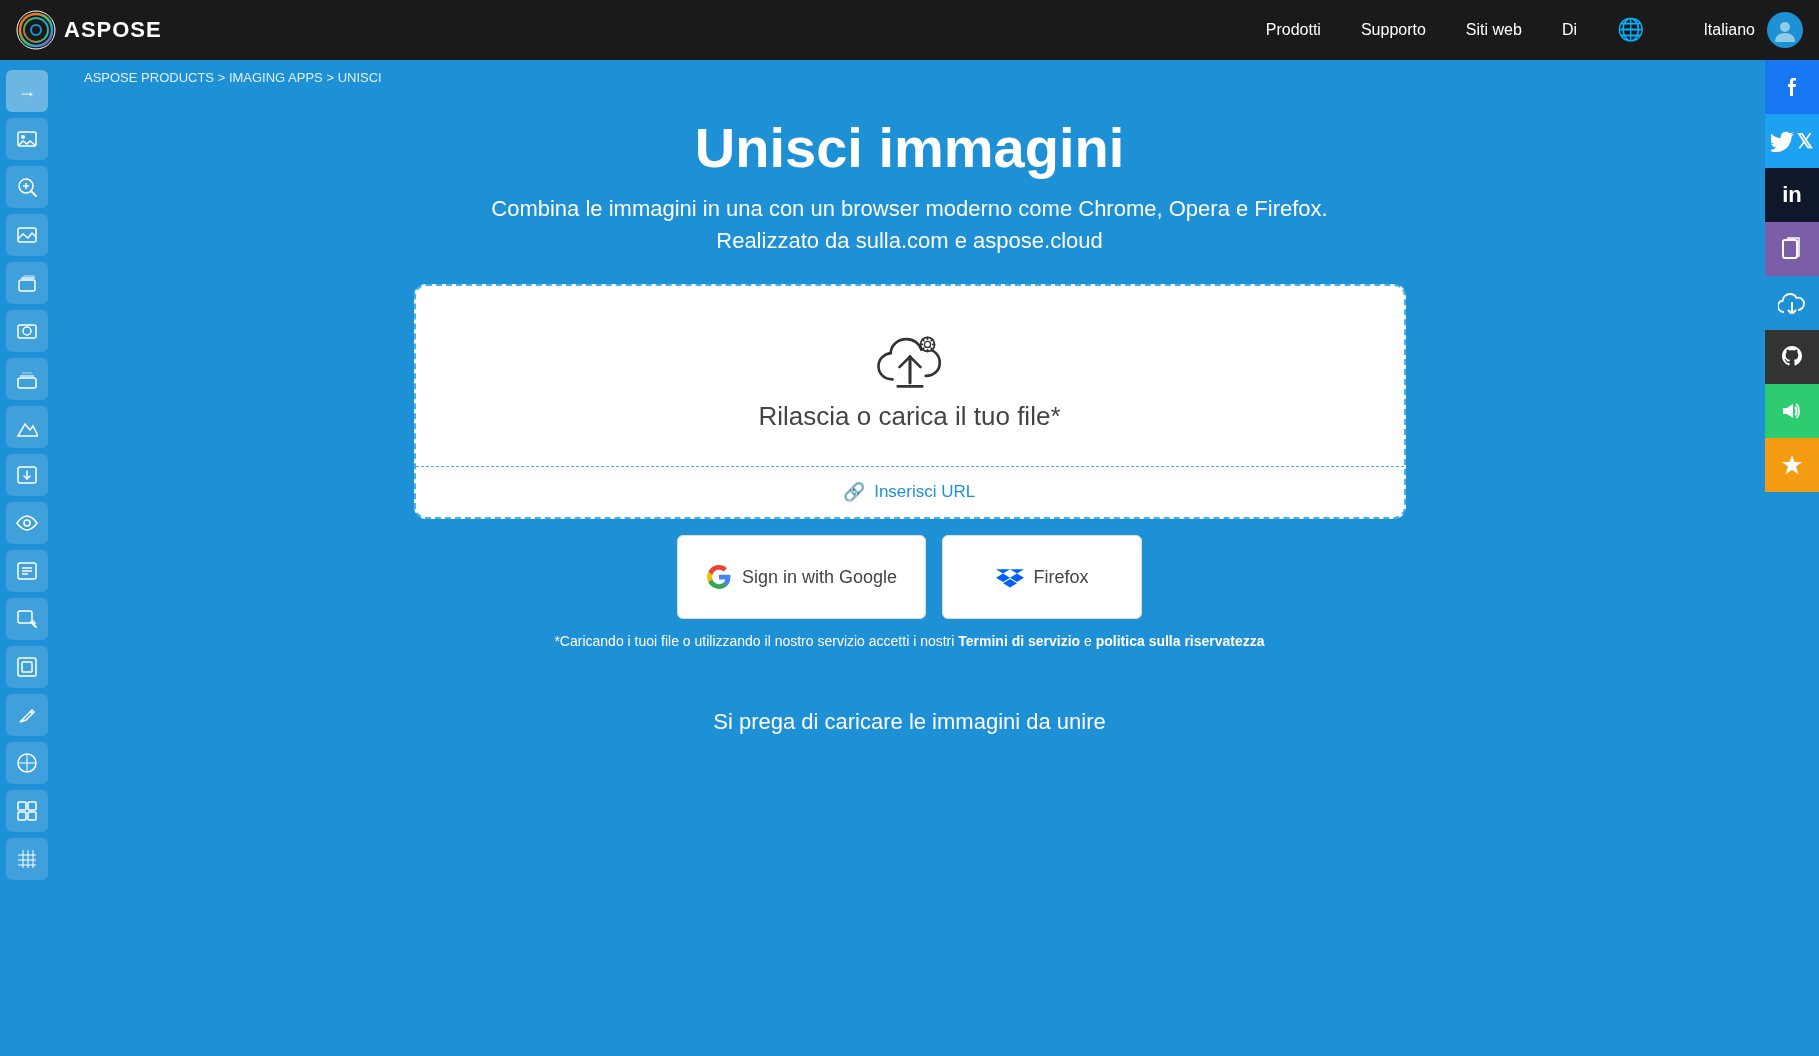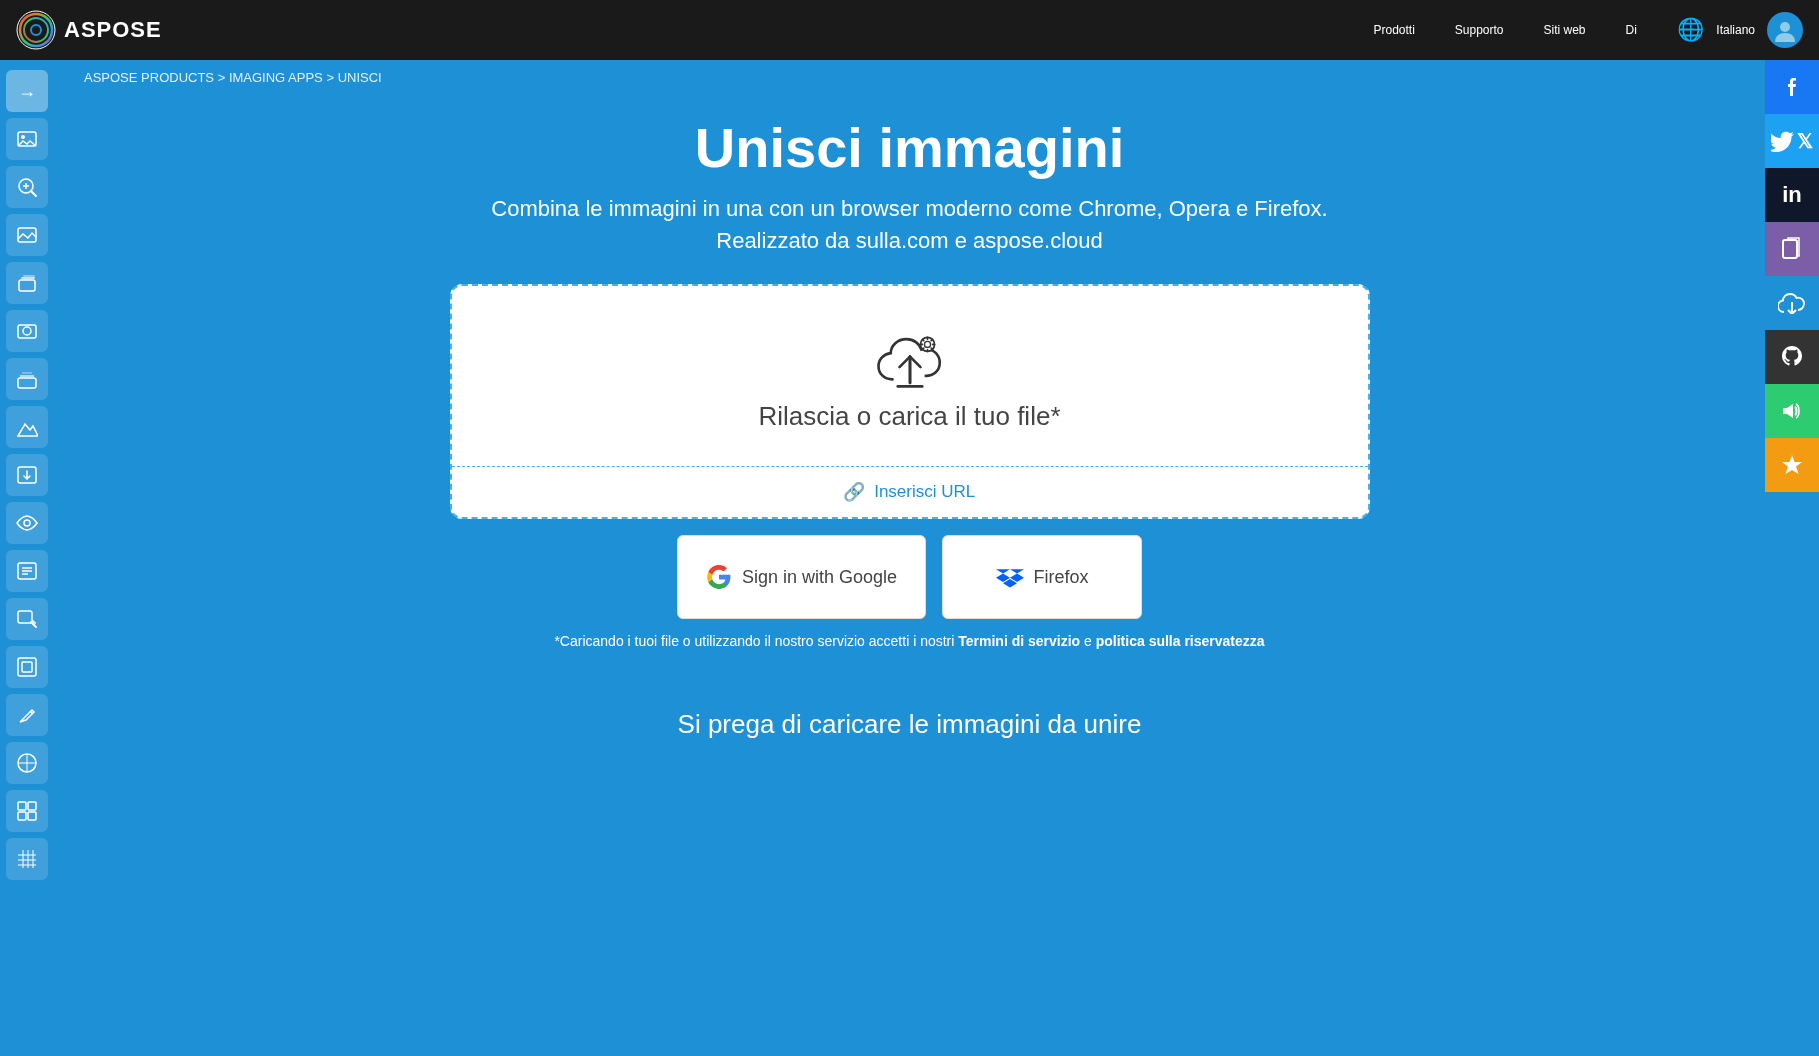--- a/index.html
+++ b/index.html
@@ -32,31 +32,31 @@
       letter-spacing: 1px;
     }
     .nav-links {
       display: flex;
       gap: 40px;
       align-items: center;
     }
     .nav-link {
       color: white;
       text-decoration: none;
-      font-size: 12px;
+      font-size: 16px;
       cursor: pointer;
     }
     .nav-right {
       display: flex;
       align-items: center;
       gap: 12px;
       margin-left: 40px;
     }
     .globe-icon { color: white; font-size: 22px; }
-    .lang-text { color: white; font-size: 12px; }
+    .lang-text { color: white; font-size: 16px; margin-left: 47px; }
     .user-avatar {
       width: 36px;
       height: 36px;
       border-radius: 50%;
       background: #1e90d6;
       display: flex;
       align-items: center;
       justify-content: center;
       color: white;
       font-size: 20px;
@@ -158,21 +158,21 @@
     .page-subtitle-links {
       font-size: 22px;
       color: white;
       text-align: center;
       margin-bottom: 30px;
     }
     .page-subtitle-links a { color: white; }
 
     
     .upload-box {
-      width: 920px;
+      width: 992px;
       background: white;
       border-radius: 12px;
       border: 2.5px dashed #45b3e8;
       overflow: hidden;
       margin-bottom: 16px;
     }
     .upload-drop-area {
       display: flex;
       flex-direction: column;
       align-items: center;
@@ -242,21 +242,21 @@
     .terms-text {
       font-size: 14px;
       color: white;
       text-align: center;
       margin-bottom: 40px;
     }
     .terms-text a { color: white; font-weight: bold; }
 
     
     .upload-prompt {
-      font-size: 26px;
+      font-size: 22px;
       color: white;
       text-align: center;
       margin-top: 20px;
     }
 
     
     .cloud-upload-svg {
       width: 70px;
       height: 60px;
       margin-bottom: 10px;

